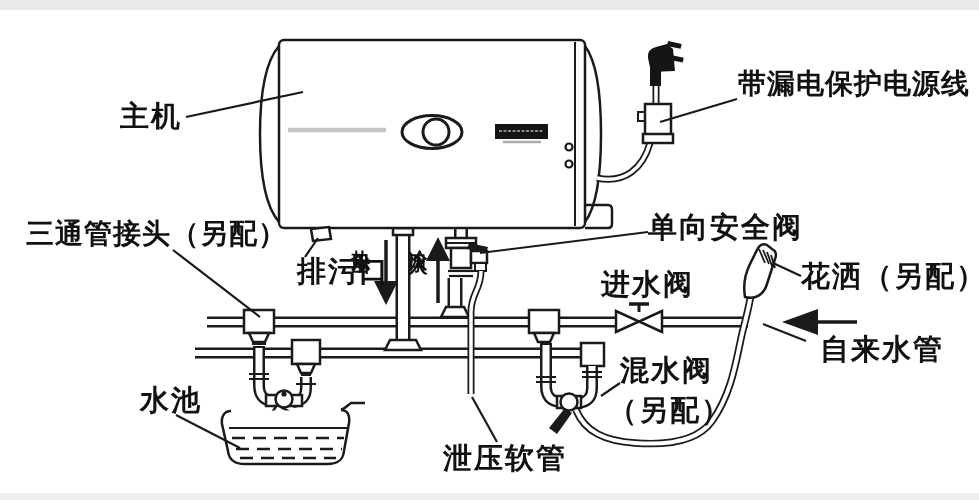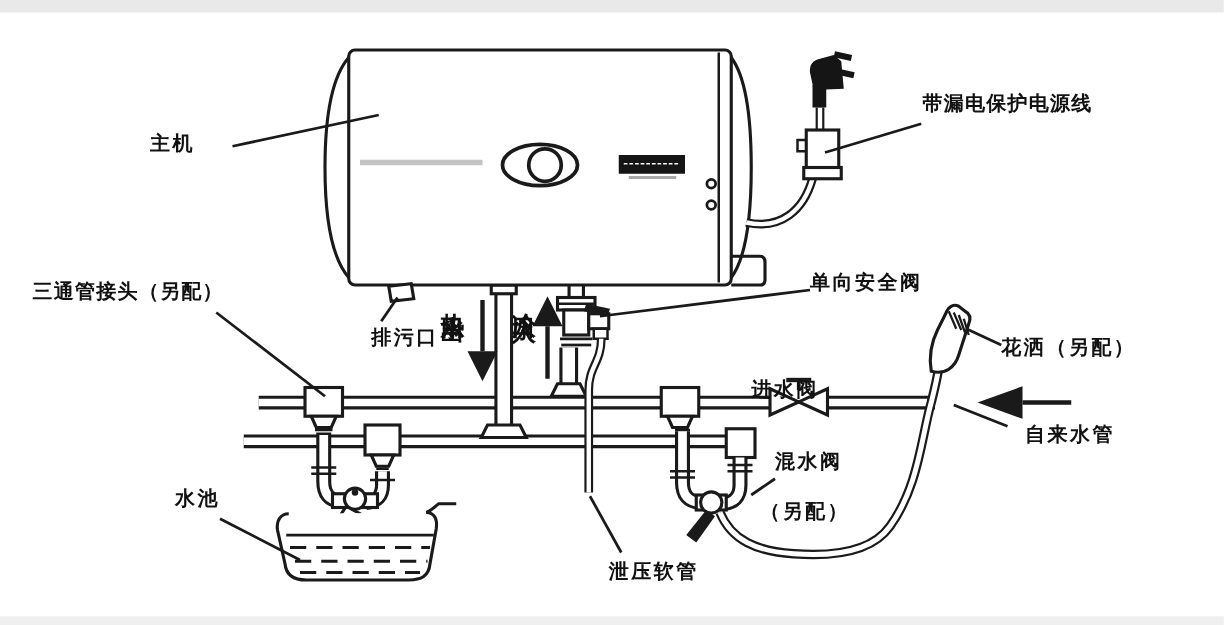--- a/index.html
+++ b/index.html
@@ -2,23 +2,23 @@
 <html><head>
 <meta charset="utf-8">
 <style>
   html,body{margin:0;padding:0;}
   body{width:979px;height:500px;position:relative;background:#ffffff;overflow:hidden;
        font-family:"Liberation Sans", sans-serif;}
   .edge-strip{position:absolute;left:0;width:979px;background:#e9e9e9;}
   #strip-top{top:0;height:10px;}
   #strip-bottom{bottom:0;height:7px;background:#efefef;}
   svg{position:absolute;left:0;top:0;}
-  .lbl{position:absolute;font-weight:bold;font-size:16px;letter-spacing:2px;
+  .lbl{position:absolute;font-weight:bold;font-size:29px;letter-spacing:2px;
        color:#111;white-space:nowrap;line-height:26px;}
-  .lbl-sm{font-size:16px;letter-spacing:1px;}
+  .lbl-sm{font-size:28px;letter-spacing:1px;}
   .vlbl{position:absolute;font-weight:bold;font-size:19px;color:#111;
         writing-mode:vertical-rl;text-orientation:upright;letter-spacing:2px;line-height:20px;}
 </style>
 </head>
 <body>
 
 <div class="edge-strip" id="strip-top"></div>
 <div class="edge-strip" id="strip-bottom"></div>
 
 <svg width="979" height="500" viewBox="0 0 979 500">
@@ -206,19 +206,19 @@
   </g>
 </svg>
 
 <div class="lbl" style="left:120px;top:103px;">主机</div>
 <div class="lbl lbl-sm" style="left:738px;top:71px;">带漏电保护电源线</div>
 <div class="lbl lbl-sm" style="left:26px;top:221px;font-family:Liberation Serif, serif;">三通管接头（另配）</div>
 <div class="lbl" style="left:251px;top:258px;margin-left:46px;">排污口</div>
 <div class="vlbl" style="left:351px;top:235px;">热水出口</div>
 <div class="vlbl" style="left:408px;top:235px;">冷水入口</div>
 <div class="lbl" style="left:648px;top:214px;text-align:right;">单向安全阀</div>
-<div class="lbl" style="left:601px;top:271px;margin-top:29px;">进水阀</div>
+<div class="lbl" style="left:601px;top:271px;">进水阀</div>
 <div class="lbl" style="left:801px;top:266px;font-family:Liberation Mono, monospace;">花洒（另配）</div>
 <div class="lbl" style="left:820px;top:336px;">自来水管</div>
 <div class="lbl" style="left:620px;top:357px;">混水阀</div>
 <div class="lbl" style="left:608px;top:397px;">（另配）</div>
-<div class="lbl" style="left:443px;top:445px;margin-left:44px;">泄压软管</div>
+<div class="lbl" style="left:443px;top:445px;">泄压软管</div>
 <div class="lbl" style="left:140px;top:387px;">水池</div>
 
 </body></html>

